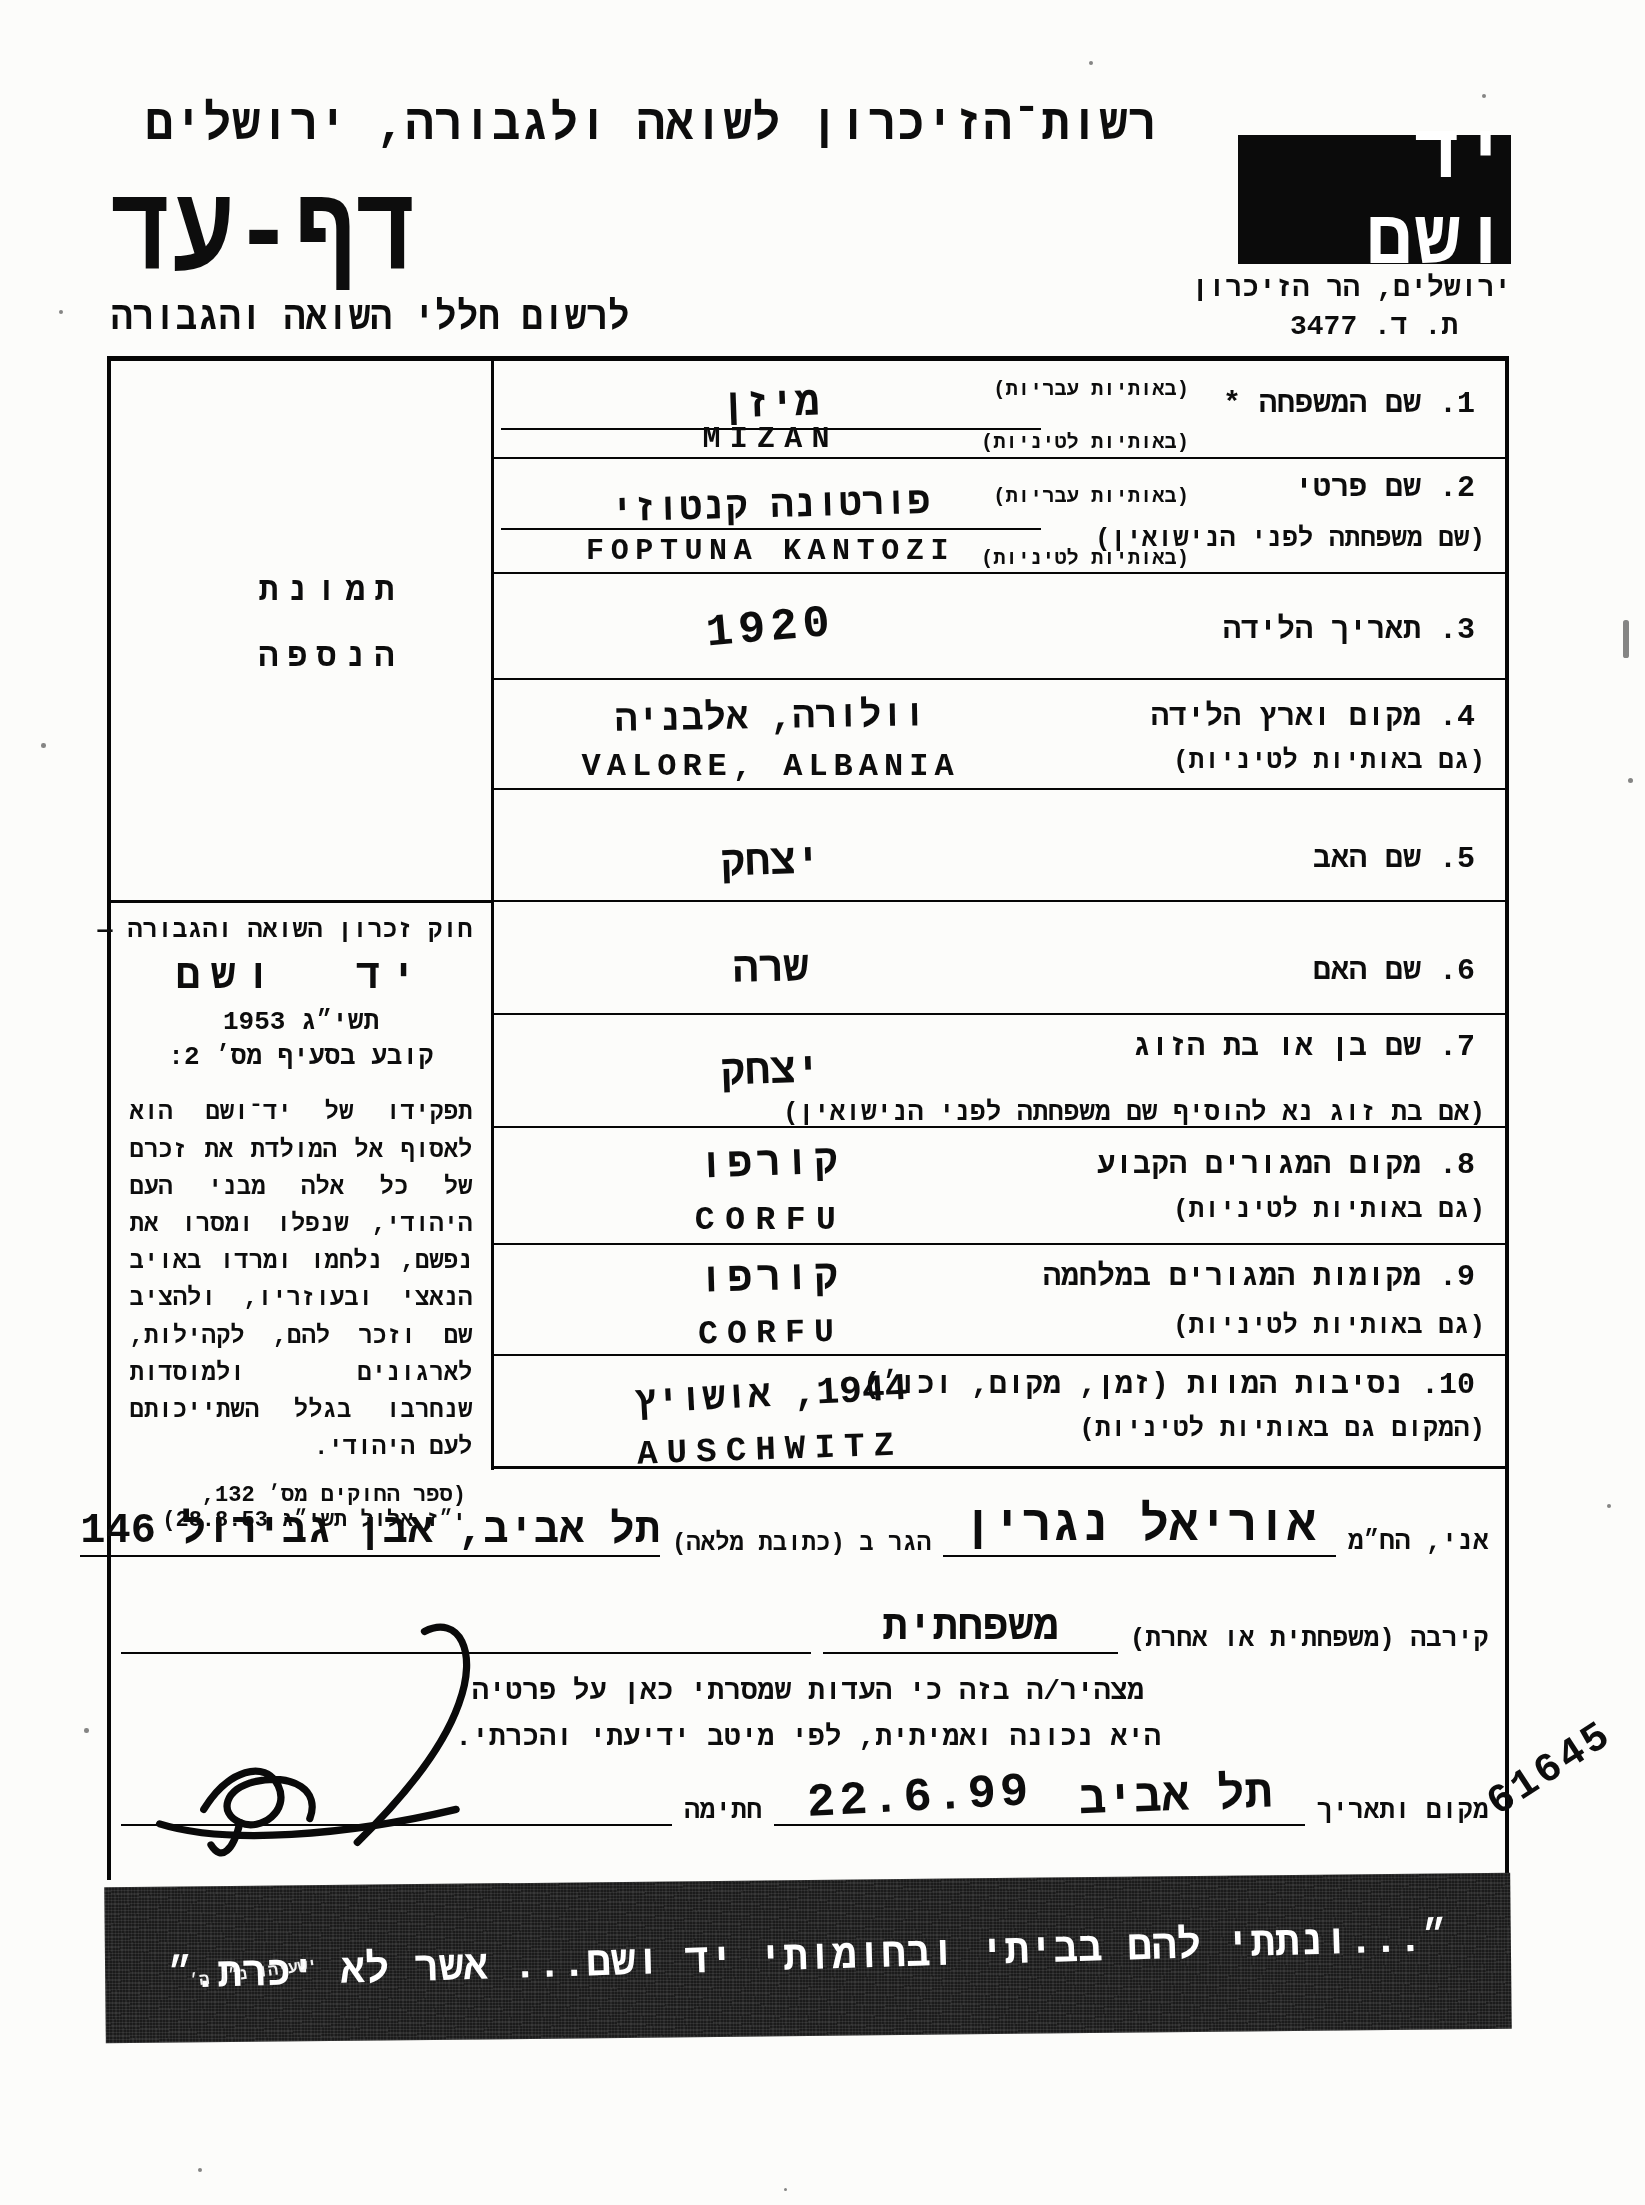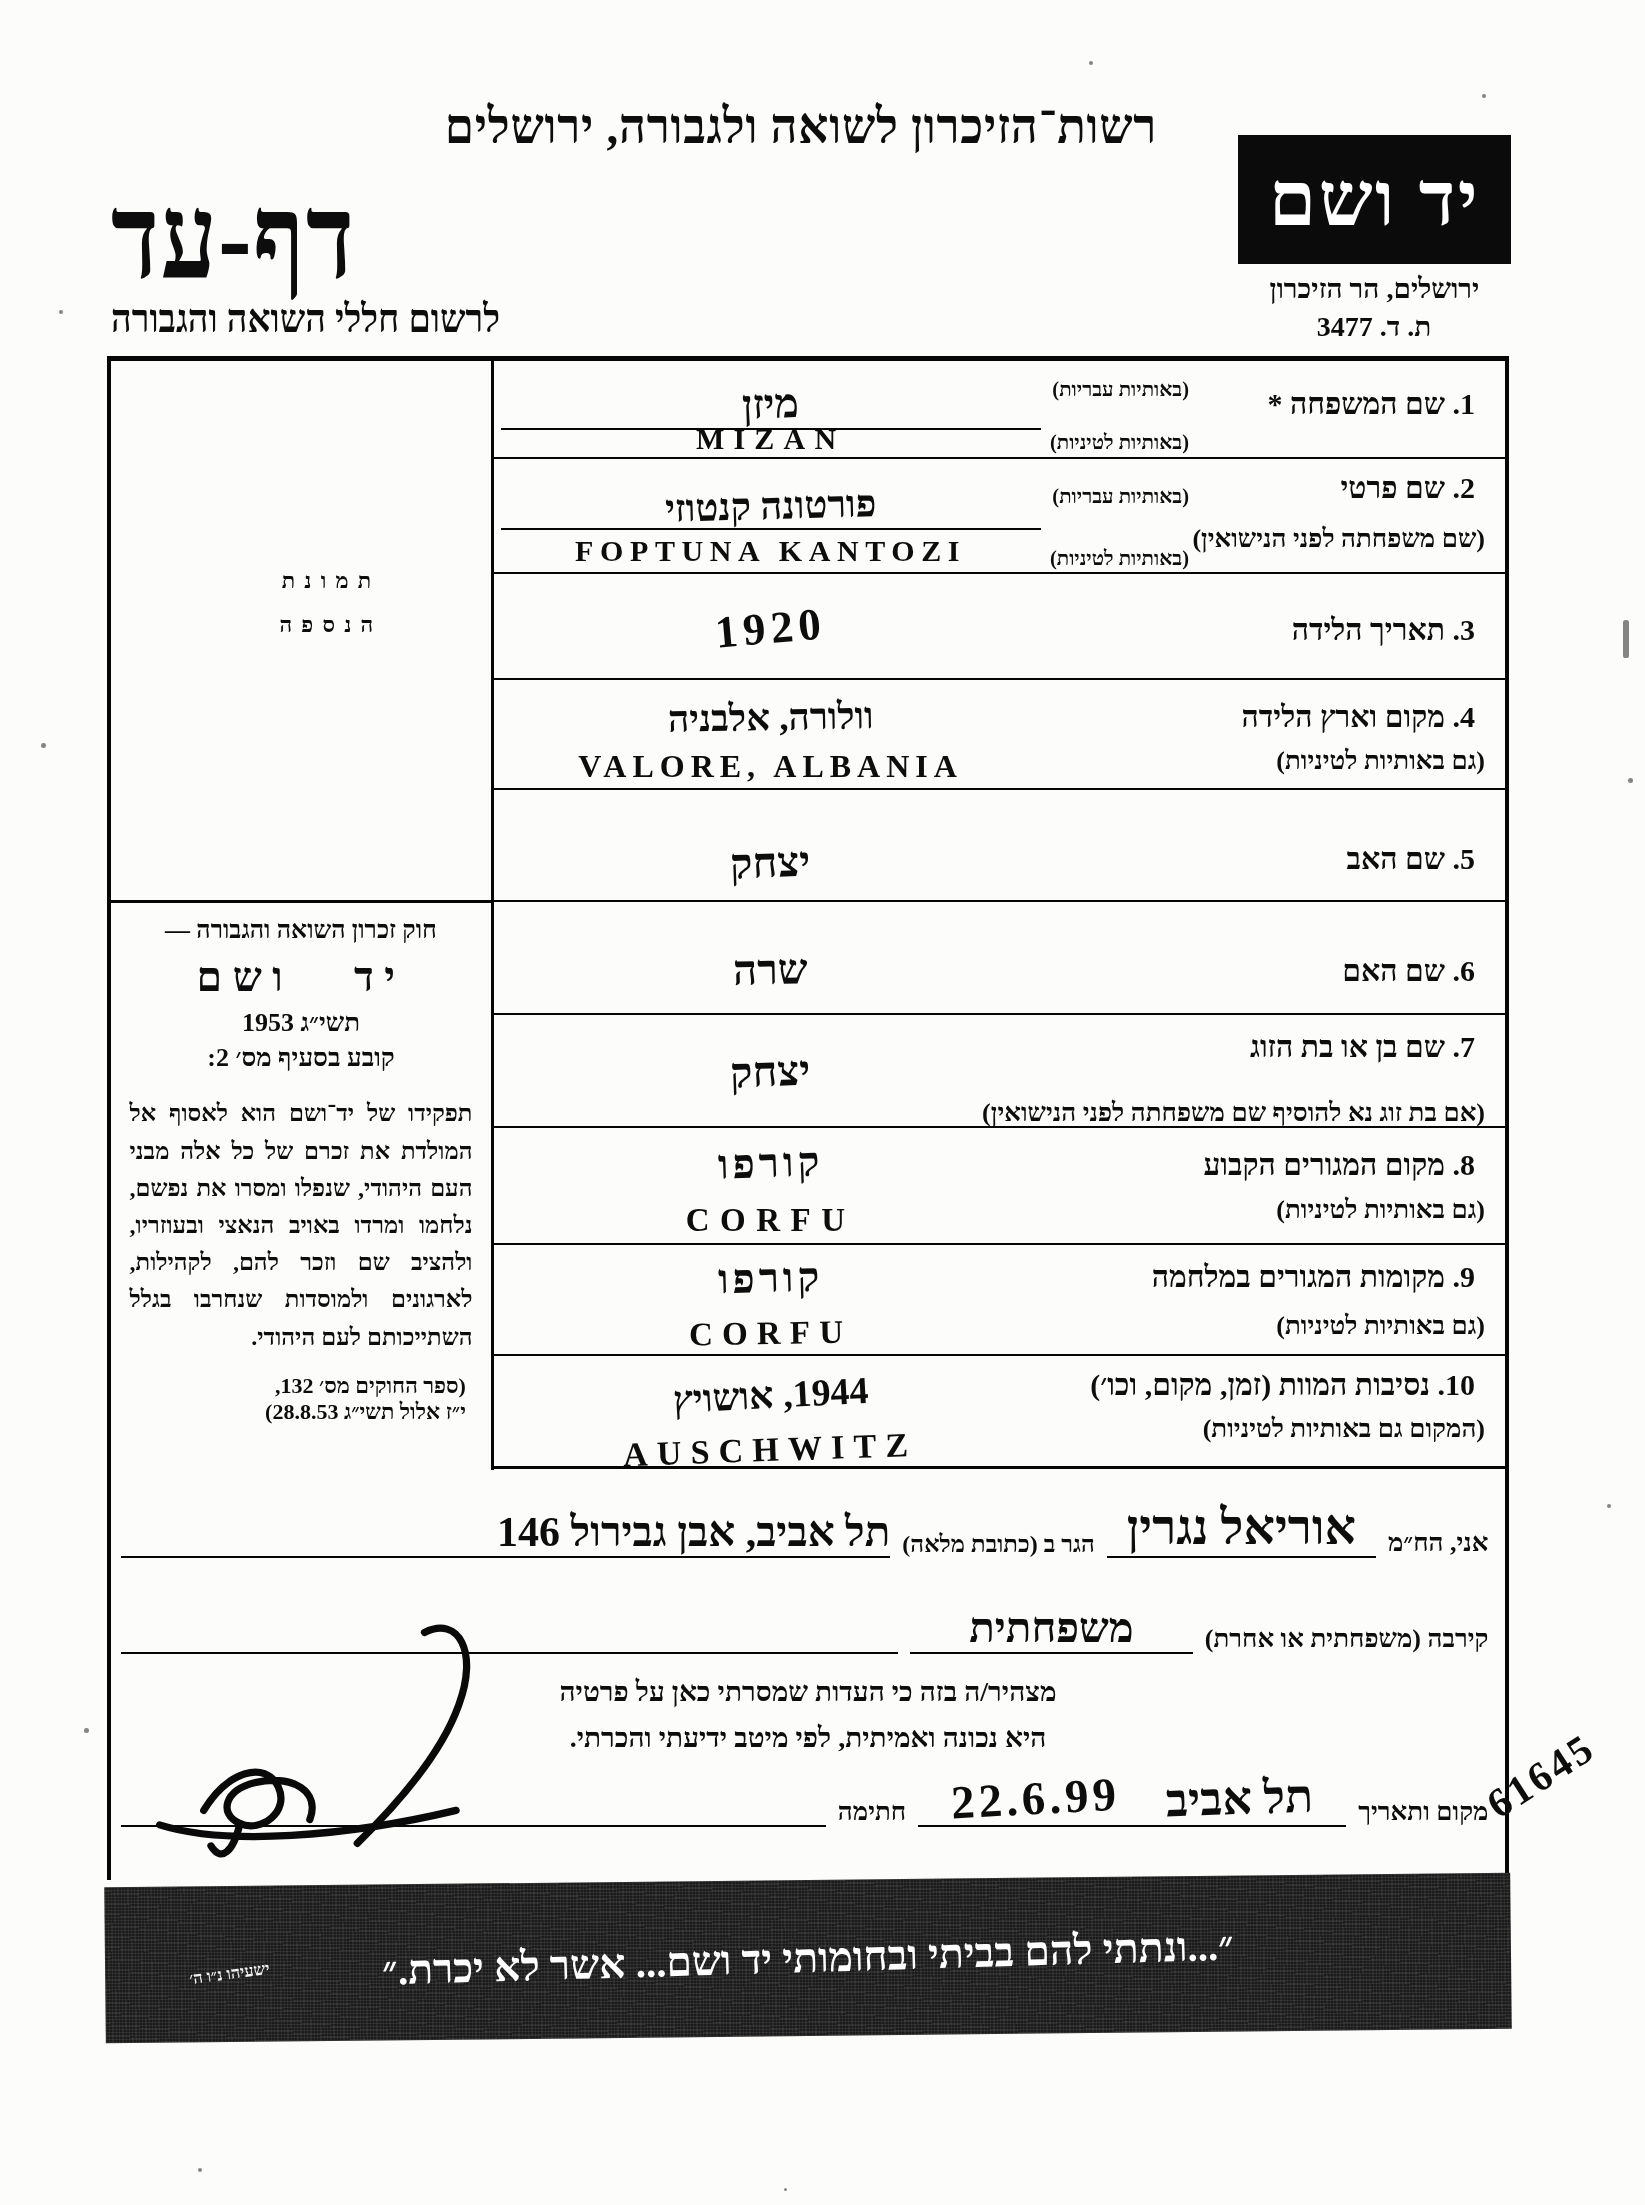--- a/index.html
+++ b/index.html
@@ -1,36 +1,36 @@
 <!DOCTYPE html>
 <html lang="he" style="font-size:10.5px"><head>
 <meta charset="utf-8">
 <style>
   html,body{margin:0;padding:0;background:#9a9a9a;}
   .page{
     position:relative;width:1645px;height:2205px;margin:0 auto;
     background:#fcfcfa;
     background-image:radial-gradient(rgba(0,0,0,0.035) 0.7px, transparent 0.7px);
     background-size:6px 6px;
-    font-family:Liberation Serif, serif;color:#0d0d0d;direction:rtl;overflow:hidden;
+    font-family:Liberation Mono, monospace;color:#0d0d0d;direction:rtl;overflow:hidden;
   }
   .abs{position:absolute;}
   
   .h-authority{top:99px;right:488px;font-size:47px;font-weight:bold;letter-spacing:0.7px;white-space:nowrap;transform:scaleY(1.05);}
   .h-title{top:170px;left:111px;font-size:100px;font-weight:bold;transform:scaleY(1.18);transform-origin:top right;letter-spacing:1.3px;}
   .h-subtitle{top:298px;left:111px;font-size:36px;font-weight:bold;white-space:nowrap;transform:scaleY(1.08);}
   .logo-box{top:135px;right:134px;width:273px;height:129px;background:#0b0b0b;color:#fff;
     display:flex;align-items:center;justify-content:center;font-size:76px;font-weight:bold;letter-spacing:2.6px;}
   .logo-city{top:273px;right:134px;width:273px;text-align:center;font-size:28px;font-weight:bold;white-space:nowrap;}
   .logo-pob{top:311px;right:148px;width:246px;text-align:center;font-size:28px;font-weight:bold;}
   
   .form-box{top:356px;left:107px;width:1402px;height:1524px;
     border-top:5.3px solid #060606;border-left:4px solid #060606;border-right:4px solid #060606;box-sizing:border-box;}
   .v-divider{left:380px;top:0;width:2.6px;height:1109px;background:#060606;}
-  .photo-label{left:0;top:198px;width:440px;text-align:center;font-size:22px;font-weight:bold;letter-spacing:9.2px;line-height:2.0;}
+  .photo-label{left:0;top:198px;width:440px;text-align:center;font-size:33px;font-weight:bold;letter-spacing:9.2px;line-height:2.0;}
   .photo-divider{left:0;top:539px;width:383px;height:2.6px;background:#060606;}
   .law{left:18.5px;top:555px;width:343px;text-align:center;}
   .law-intro{font-size:25px;font-weight:bold;white-space:nowrap;}
   .law-name{font-size:41px;font-weight:bold;letter-spacing:10.5px;word-spacing:40px;margin-top:9.2px;}
   .law-year{font-size:26px;font-weight:bold;margin-top:6.6px;}
   .law-section{font-size:26px;font-weight:bold;margin-top:5.3px;text-align:center;}
   .law-body{font-size:24px;font-weight:bold;line-height:1.55;margin-top:22.4px;text-align:justify;}
   .law-ref{font-size:22px;font-weight:bold;margin-top:17px;text-align:right;padding-right:6.6px;}
   
   .row{position:absolute;left:383px;right:0;border-bottom:2.6px solid #060606;box-sizing:border-box;}

